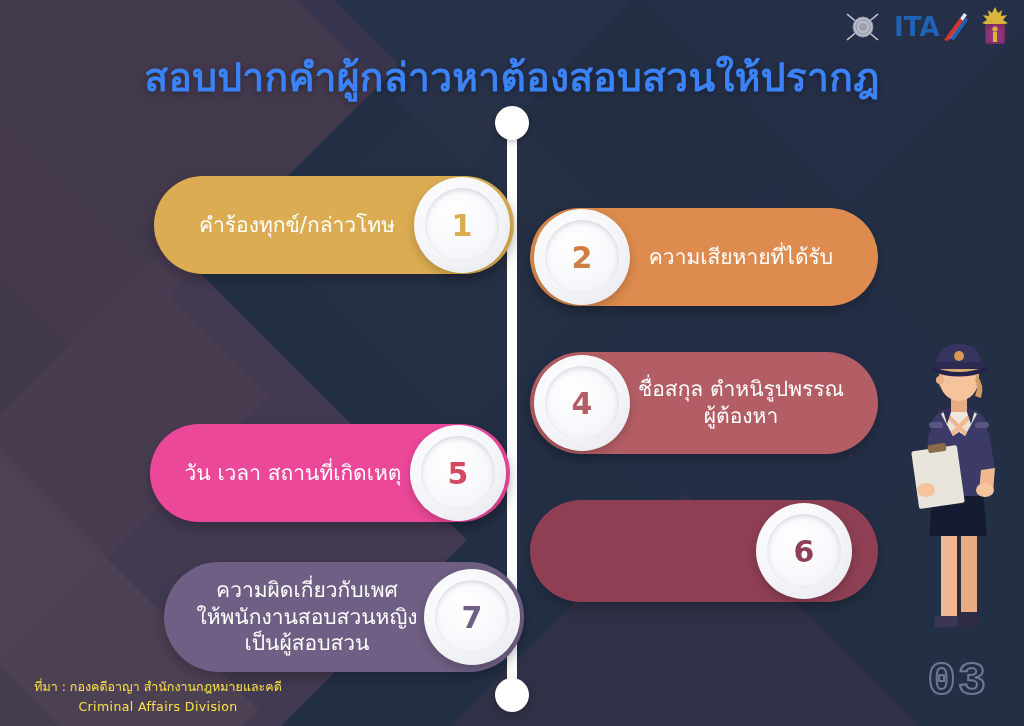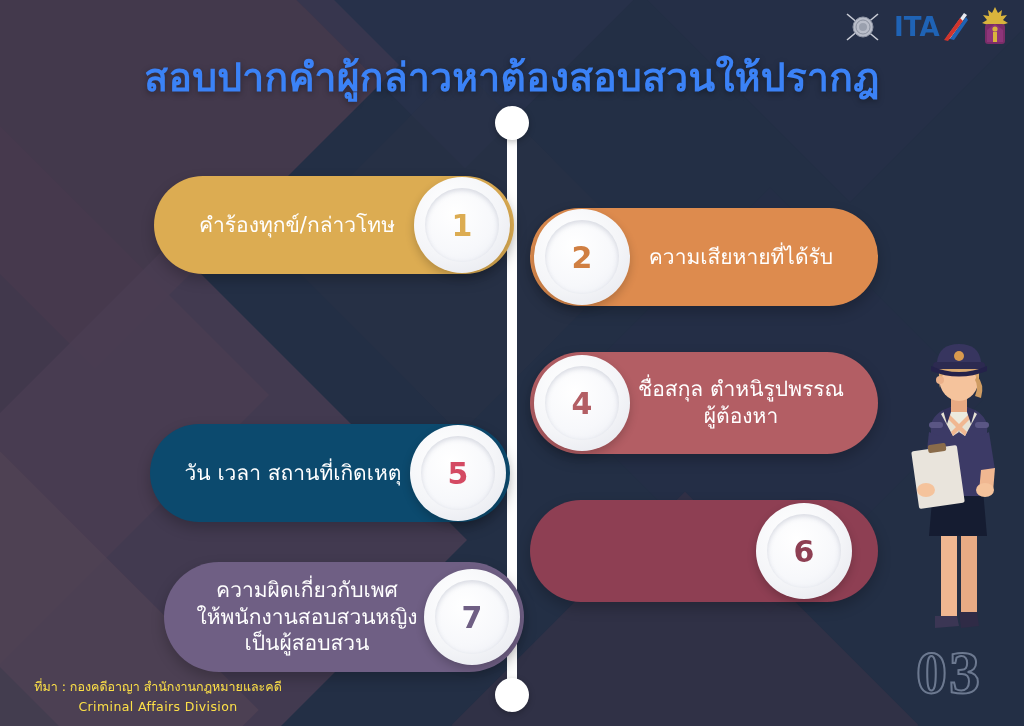--- a/index.html
+++ b/index.html
@@ -75,23 +75,23 @@
   #pill4{left:530px;top:352px;width:348px;height:102px;}
   #pill5{left:150px;top:424px;width:360px;height:98px;}
   #pill6{left:530px;top:500px;width:348px;height:102px;}
   #pill7{left:164px;top:562px;width:360px;height:110px;}
 
   
   .officer{position:absolute;left:895px;top:340px;width:120px;height:312px;}
 
   
   .pagenum{
-    position:absolute;right:42px;bottom:18px;font-size:62px;font-weight:bold;
+    position:absolute;right:36px;bottom:18px;font-size:47px;font-weight:bold;
     color:transparent;-webkit-text-stroke:2px rgba(170,182,205,.55);letter-spacing:2px;
-    font-family:Liberation Serif, serif;
+    font-family:Liberation Mono, monospace;
   }
 
   
   .footer{
     position:absolute;left:8px;bottom:10px;width:300px;text-align:center;
     color:#fde047;font-size:12.5px;line-height:1.55;
   }
   .footer .en{letter-spacing:.4px;}
 </style>
 </head>
@@ -163,21 +163,21 @@
 
 
   <div class="pill right" id="pill4" style="background: rgb(179, 94, 100);">
     <div class="badge">
       <span class="badge-num" style="color: rgb(179, 94, 100);">4</span>
     </div>
     <div class="pill-text">ชื่อสกุล ตำหนิรูปพรรณ
 ผู้ต้องหา</div>
   </div>
 
-  <div class="pill left" id="pill5" style="background: #0c4a6e;">
+  <div class="pill left" id="pill5" style="background: #ec4899;">
     <div class="pill-text">วัน เวลา สถานที่เกิดเหตุ</div>
     <div class="badge">
       <span class="badge-num" style="color: rgb(212, 74, 99);">5</span>
     </div>
   </div>
 
   <div class="pill right" id="pill6" style="background: rgb(142, 63, 83);">
     <div class="badge">
       <span class="badge-num" style="color: rgb(142, 63, 83);">6</span>
     </div>

